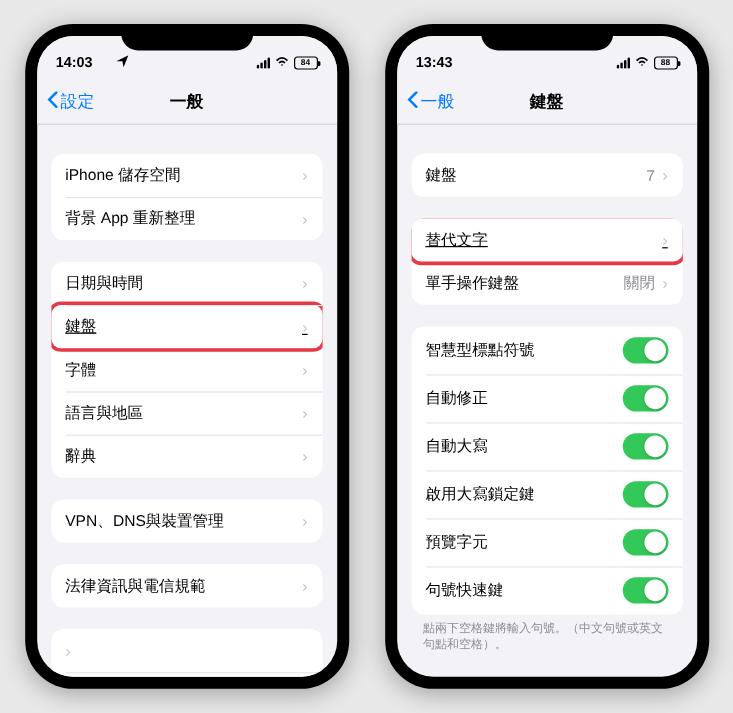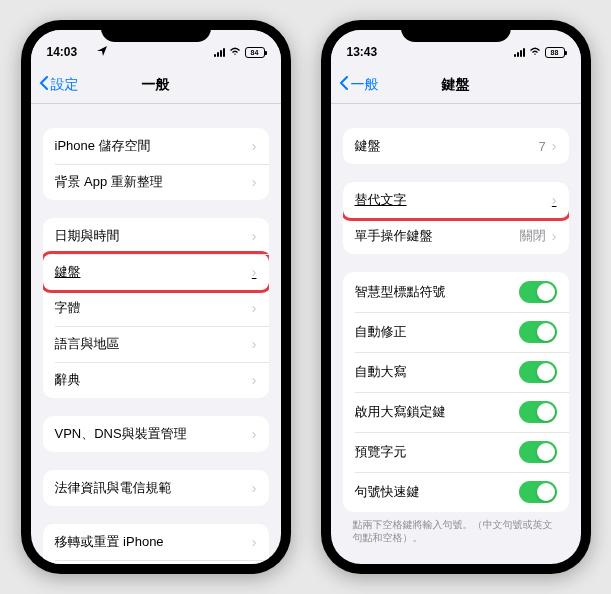--- a/index.html
+++ b/index.html
@@ -287,21 +287,20 @@
       <div class="group">
           <div class="row">
             <span class="row-label">法律資訊與電信規範</span>
             <div class="row-right">
               <span class="chevron">›</span>
             </div>
           </div>
         </div>
       <div class="group">
           <div class="row">
-            <span class="row-label">移轉或重置 iPhone</span>
             <div class="row-right">
               <span class="chevron">›</span>
             </div>
           </div>
           <div class="row"></div>
         </div>
     </div>
   </div>
 </div>
 

